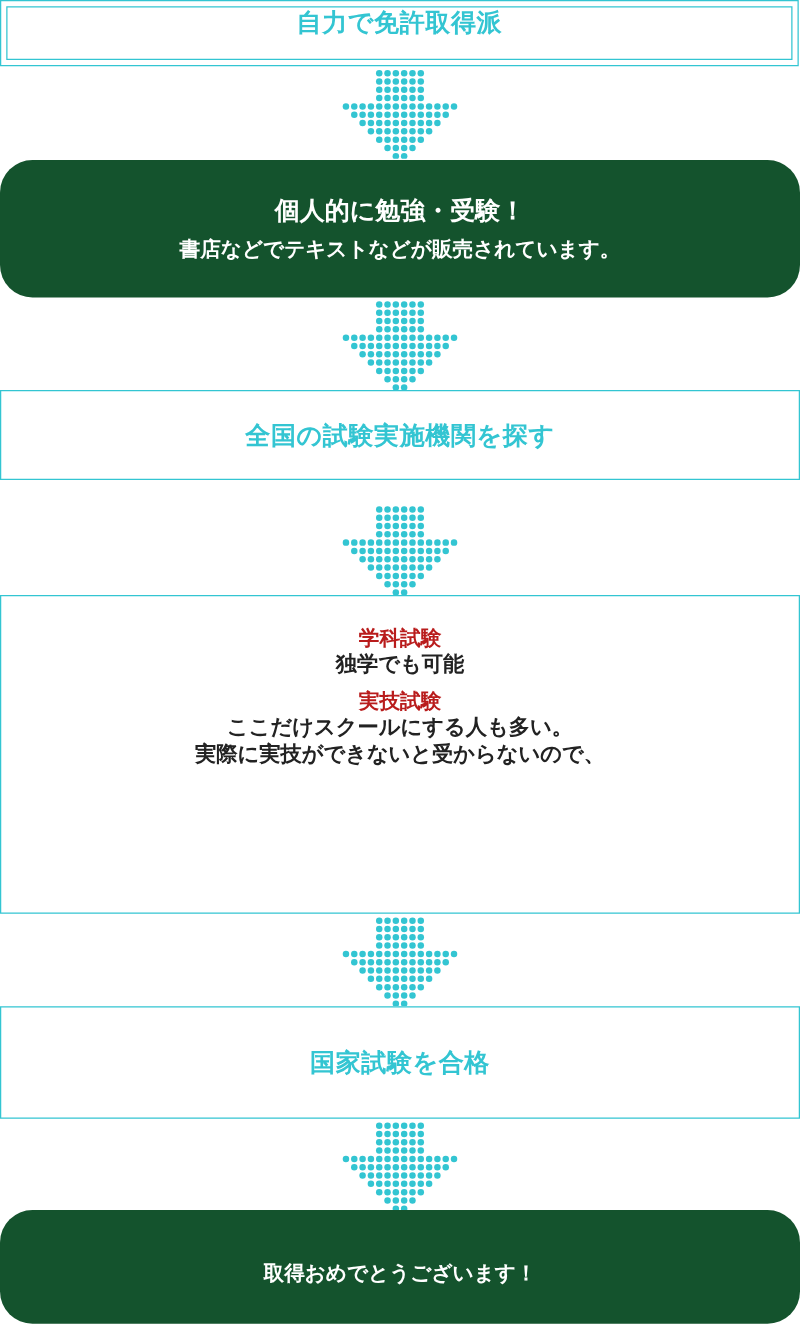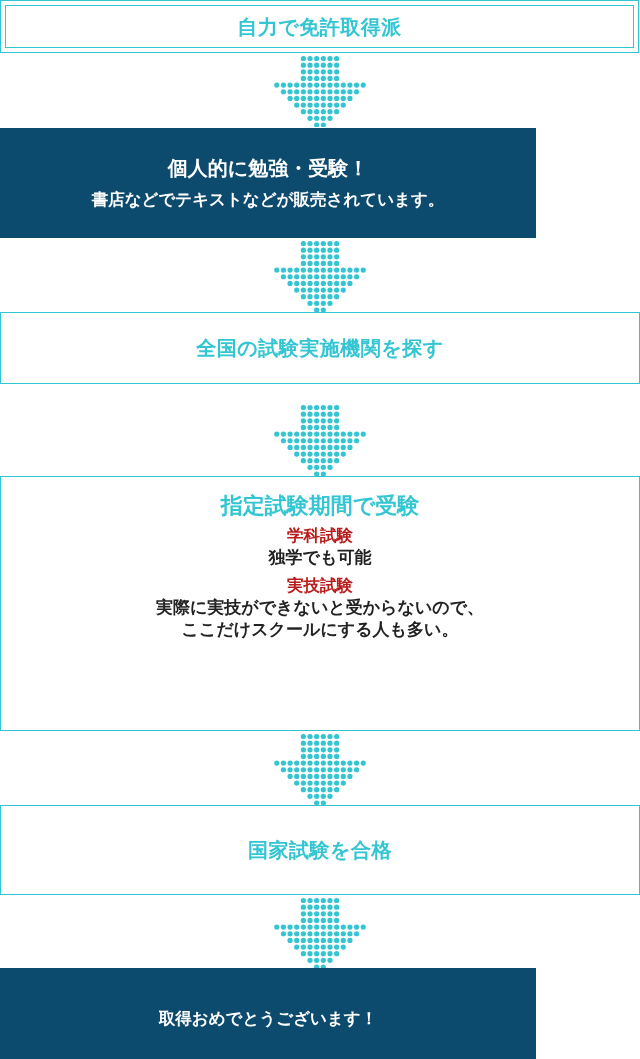--- a/index.html
+++ b/index.html
@@ -37,32 +37,33 @@
       height: 53px;
       border: 1px solid #33c5d2;
       padding: 4px;
     }
     .step-double .inner {
       box-sizing: border-box;
       width: 100%;
       height: 100%;
       border: 1px solid #33c5d2;
       display: flex;
-      align-items: center;
+      align-items: flex-start;
       justify-content: center;
     }
     .step-outline {
       width: 640px;
       border: 1px solid #33c5d2;
       background: #ffffff;
     }
     .step-filled {
-      width: 536px;
-      background: #0c4a6e;
+      width: 640px;
+      background: #14532d;
       color: #ffffff;
+      border-radius: 26px;
     }
     .cyan-title {
       color: #33c5d2;
       font-size: 20px;
       font-weight: bold;
       letter-spacing: 0.5px;
       line-height: 1.2;
     }
     .white-title {
       color: #ffffff;
@@ -372,26 +373,25 @@
         <circle cx="37.02" cy="65.35" r="2.6" fill="#33c5d2"></circle>
         <circle cx="43.67" cy="65.35" r="2.6" fill="#33c5d2"></circle>
         <circle cx="50.33" cy="65.35" r="2.6" fill="#33c5d2"></circle>
         <circle cx="56.98" cy="65.35" r="2.6" fill="#33c5d2"></circle>
         <circle cx="43.67" cy="72.00" r="2.6" fill="#33c5d2"></circle>
         <circle cx="50.32" cy="72.00" r="2.6" fill="#33c5d2"></circle>
       </svg>
     </div>
 
   <div class="step step-outline" style="top:476px; height:255px; justify-content:flex-start; padding-top:16px;">
-    <span class="cyan-big">指定試験期間で受験</span>
     <span class="cyan-small" style="margin-top:8px;">学科試験</span>
     <span class="dark-text">独学でも可能</span>
     <span class="cyan-small" style="margin-top:8px;">実技試験</span>
+    <span class="dark-text">ここだけスクールにする人も多い。</span>
     <span class="dark-text">実際に実技ができないと受からないので、</span>
-    <span class="dark-text">ここだけスクールにする人も多い。</span>
   </div>
 
   <div class="arrow" style="top:731px;">
       <svg width="94" height="74" viewBox="0 0 94 74" xmlns="http://www.w3.org/2000/svg">
         <circle cx="30.38" cy="5.50" r="2.6" fill="#33c5d2"></circle>
         <circle cx="37.02" cy="5.50" r="2.6" fill="#33c5d2"></circle>
         <circle cx="43.67" cy="5.50" r="2.6" fill="#33c5d2"></circle>
         <circle cx="50.33" cy="5.50" r="2.6" fill="#33c5d2"></circle>
         <circle cx="56.98" cy="5.50" r="2.6" fill="#33c5d2"></circle>
         <circle cx="63.63" cy="5.50" r="2.6" fill="#33c5d2"></circle>

